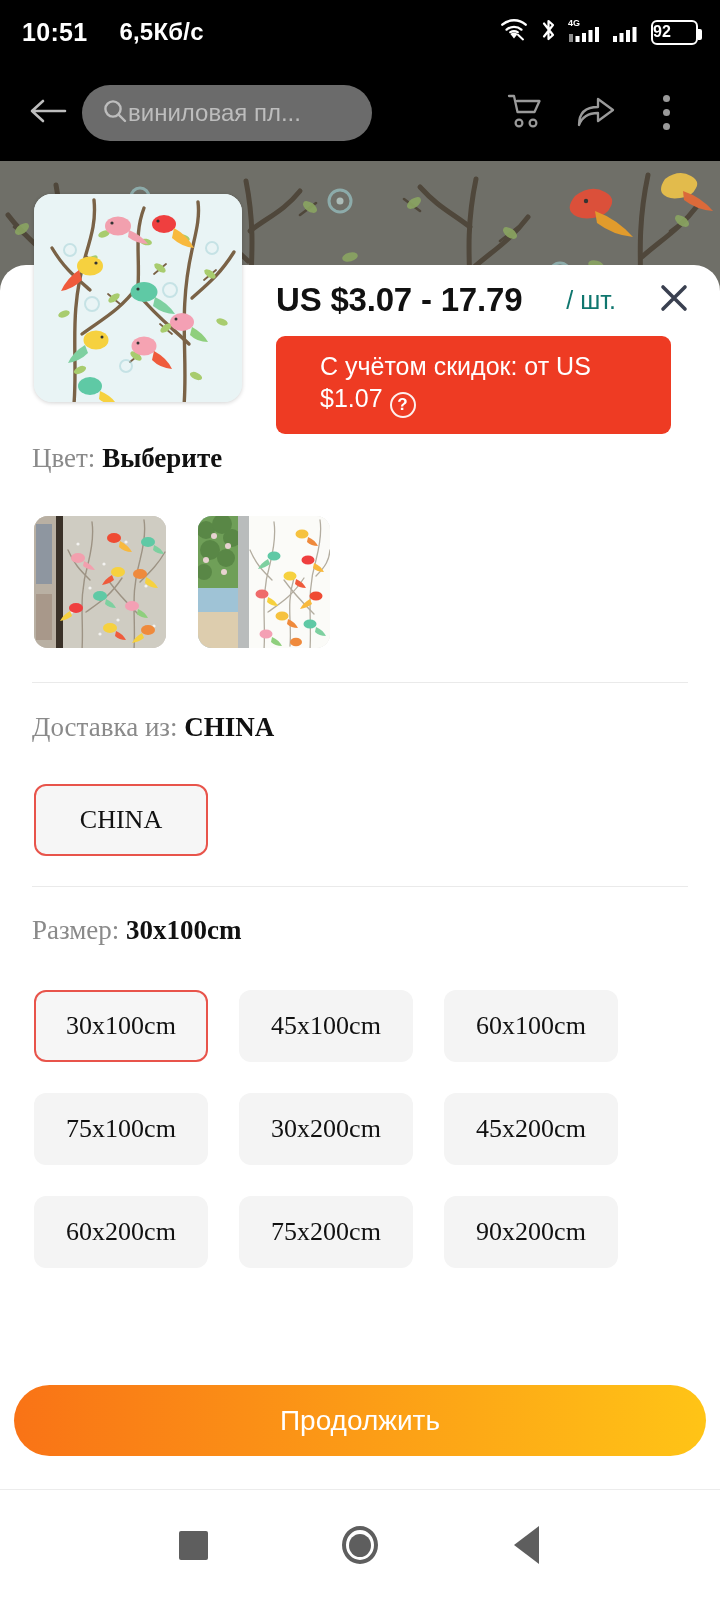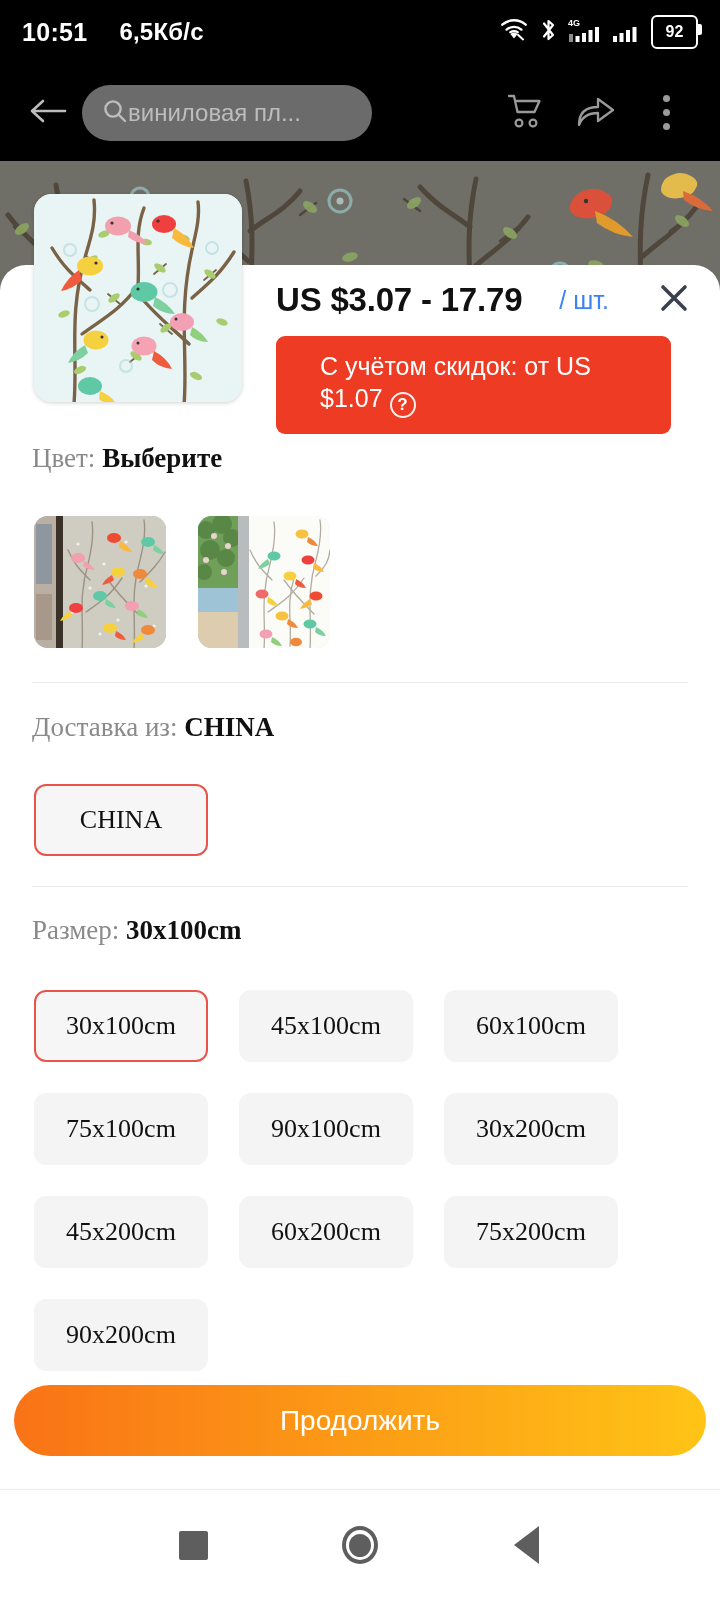--- a/index.html
+++ b/index.html
@@ -16,22 +16,22 @@
     position:absolute; top:0; left:0; width:720px; height:64px;
     background:#000; display:flex; align-items:center;
     padding:0 22px; color:#fff;
   }
   .sb-left{ display:flex; align-items:flex-start; gap:16px; }
   .sb-time{ font-size:25px; font-weight:700; letter-spacing:.3px; }
   .sb-net{ font-size:24px; font-weight:700; letter-spacing:.2px;margin-left:16px; }
   .sb-right{ margin-left:auto; display:flex; align-items:center; gap:11px; }
   .sb-ico{ display:block; }
   .batt{
-    position:relative; width:47px; height:34px; border:2.5px solid #fff;
-    border-radius:6px; display:flex; align-items:center; justify-content:center;
+    position:relative; width:47px; height:25px; border:2.5px solid #fff;
+    border-radius:6px; display:flex; align-items:center; justify-content:flex-start;
   }
   .batt:after{
     content:""; position:absolute; right:-6px; top:7px; width:4px; height:11px;
     background:#fff; border-radius:0 2px 2px 0;
   }
   .batt span{ font-size:16px; font-weight:700; line-height:1; color:#fff; }
 
   
   .toolbar{
     position:absolute; top:64px; left:0; width:720px; height:97px;
@@ -65,21 +65,21 @@
 
   
   .hero-thumb{
     position:absolute; top:194px; left:34px; width:208px; height:208px;
     border-radius:18px; overflow:hidden; background:#eaf4f6;
     box-shadow:0 1px 4px rgba(0,0,0,.18); z-index:5;
   }
   .price-wrap{ position:absolute; top:272px; left:276px; width:420px; }
   .price-row{ display:flex; align-items:center; height:56px;gap:32px; }
   .price-main{ font-size:33px; font-weight:700; color:#111; letter-spacing:-.2px; }
-  .price-unit{ font-size:25px; color:#3b82f6; margin-left:5px; }
+  .price-unit{ font-size:25px; color:#0f766e; margin-left:12px; }
   .close-x{ margin-left:auto; width:44px; height:44px; display:flex; align-items:center; justify-content:center; align-self:center; }
   .discount{
     margin-top:8px; width:395px; border-radius:9px; padding:14px 20px 16px;
     font-size:25px; line-height:1.28; color:#fff; font-weight:400;
   }
   .qmark{
     display:inline-flex; align-items:center; justify-content:center;
     width:26px; height:26px; border:2px solid rgba(255,255,255,.92);
     border-radius:50%; font-size:17px; font-weight:700; line-height:1;
     vertical-align:-3px; margin-left:7px;
@@ -510,23 +510,20 @@
       <div class="chip">
         <span>45x100cm</span>
       </div>
       <div class="chip">
         <span>60x100cm</span>
       </div>
       <div class="chip">
         <span>75x100cm</span>
       </div>
       <div class="chip">
-        <span>90x100cm</span>
-      </div>
-      <div class="chip">
         <span>30x200cm</span>
       </div>
       <div class="chip">
         <span>45x200cm</span>
       </div>
       <div class="chip">
         <span>60x200cm</span>
       </div>
       <div class="chip">
         <span>75x200cm</span>

